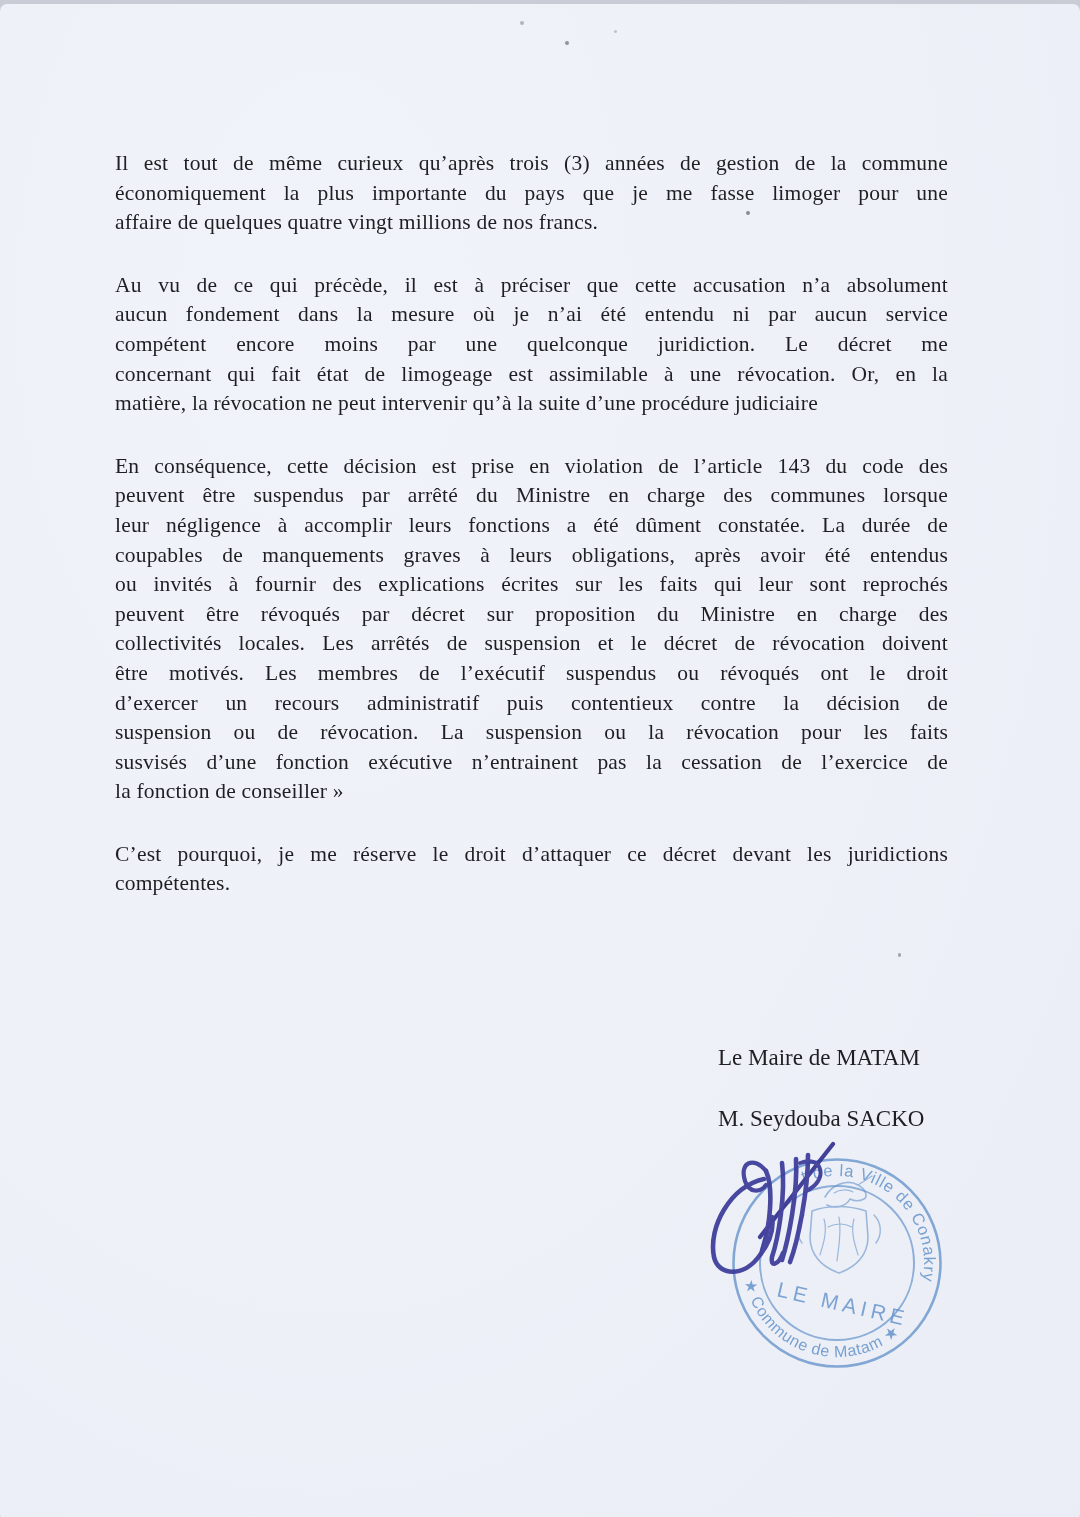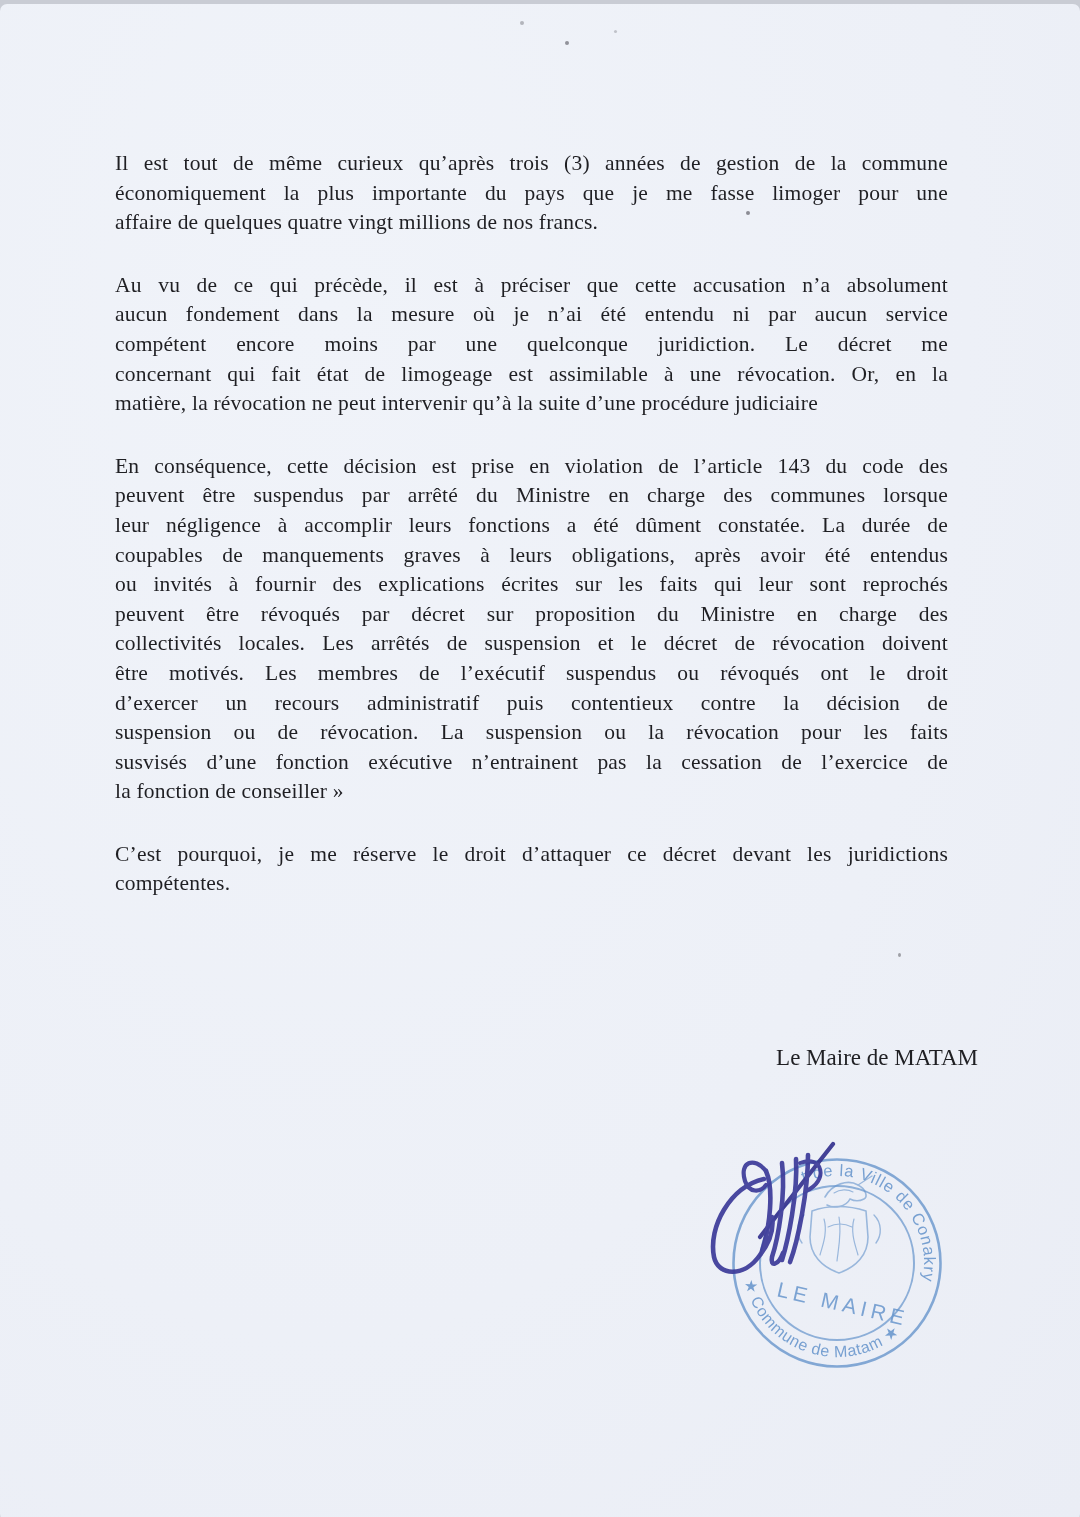--- a/index.html
+++ b/index.html
@@ -34,21 +34,20 @@
   }
   .para .textline:last-child { text-align-last: left; font-family: Liberation Serif, serif; }
   .closing {
     position: absolute;
     left: 718px;
     top: 1040px;
     width: 260px;
     color: #1f1f23;
     font-size: 23px;
     line-height: 28px;
-    text-align: right;
   }
   .closing .name { margin-top: 33px; }
   .speck { position: absolute; border-radius: 50%; background: #6a6a72; }
   svg text { font-family: "Liberation Sans", sans-serif; }
 </style>
 </head>
 <body>
 
 <div class="page">
 
@@ -86,20 +85,21 @@
         <div class="textline">la fonction de conseiller »</div>
       </div>
     <div class="para">
         <div class="textline">C’est pourquoi, je me réserve le droit d’attaquer ce décret devant les juridictions</div>
         <div class="textline">compétentes.</div>
       </div>
   </div>
 
   <div class="closing">
     <div class="title">Le Maire de MATAM</div>
+    <div class="name">M. Seydouba SACKO</div>
   </div>
 
   <svg width="270" height="270" viewBox="0 0 270 270" style="position:absolute;left:700px;top:1125px;">
     <defs>
       <path id="arcTop" d="M 61.7,177.5 A 87,87 0 1 1 180.5,209.3"></path>
       <path id="arcBottom" d="M 43,134 A 94,94 0 0 0 212.1,190.6"></path>
     </defs>
 
     <g opacity="0.82">
       <circle cx="137" cy="134" r="103.5" fill="none" stroke="#4b82c3" stroke-width="2.6" opacity="0.8"></circle>

